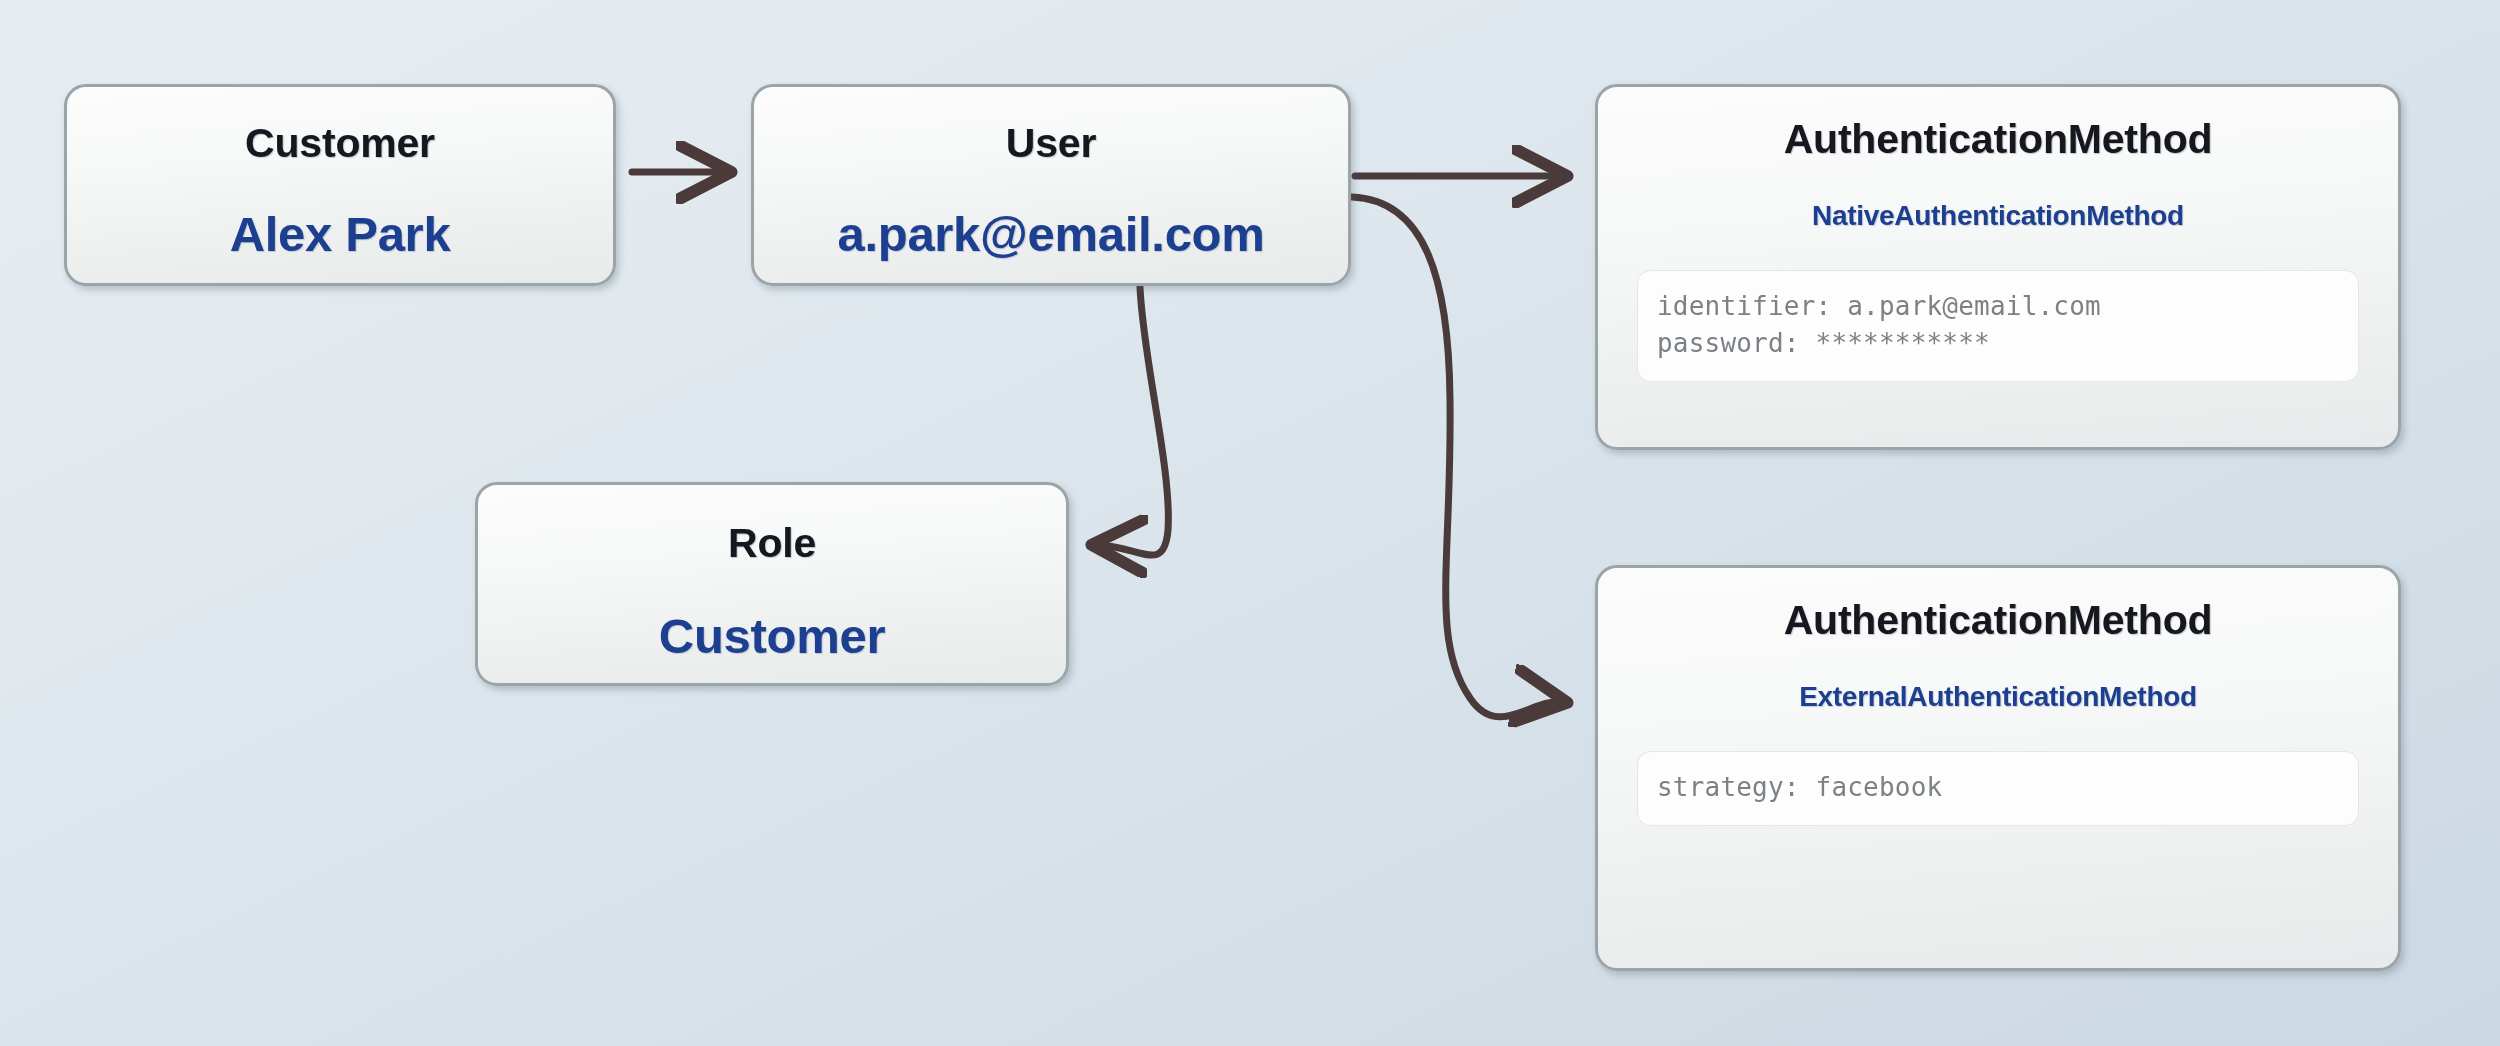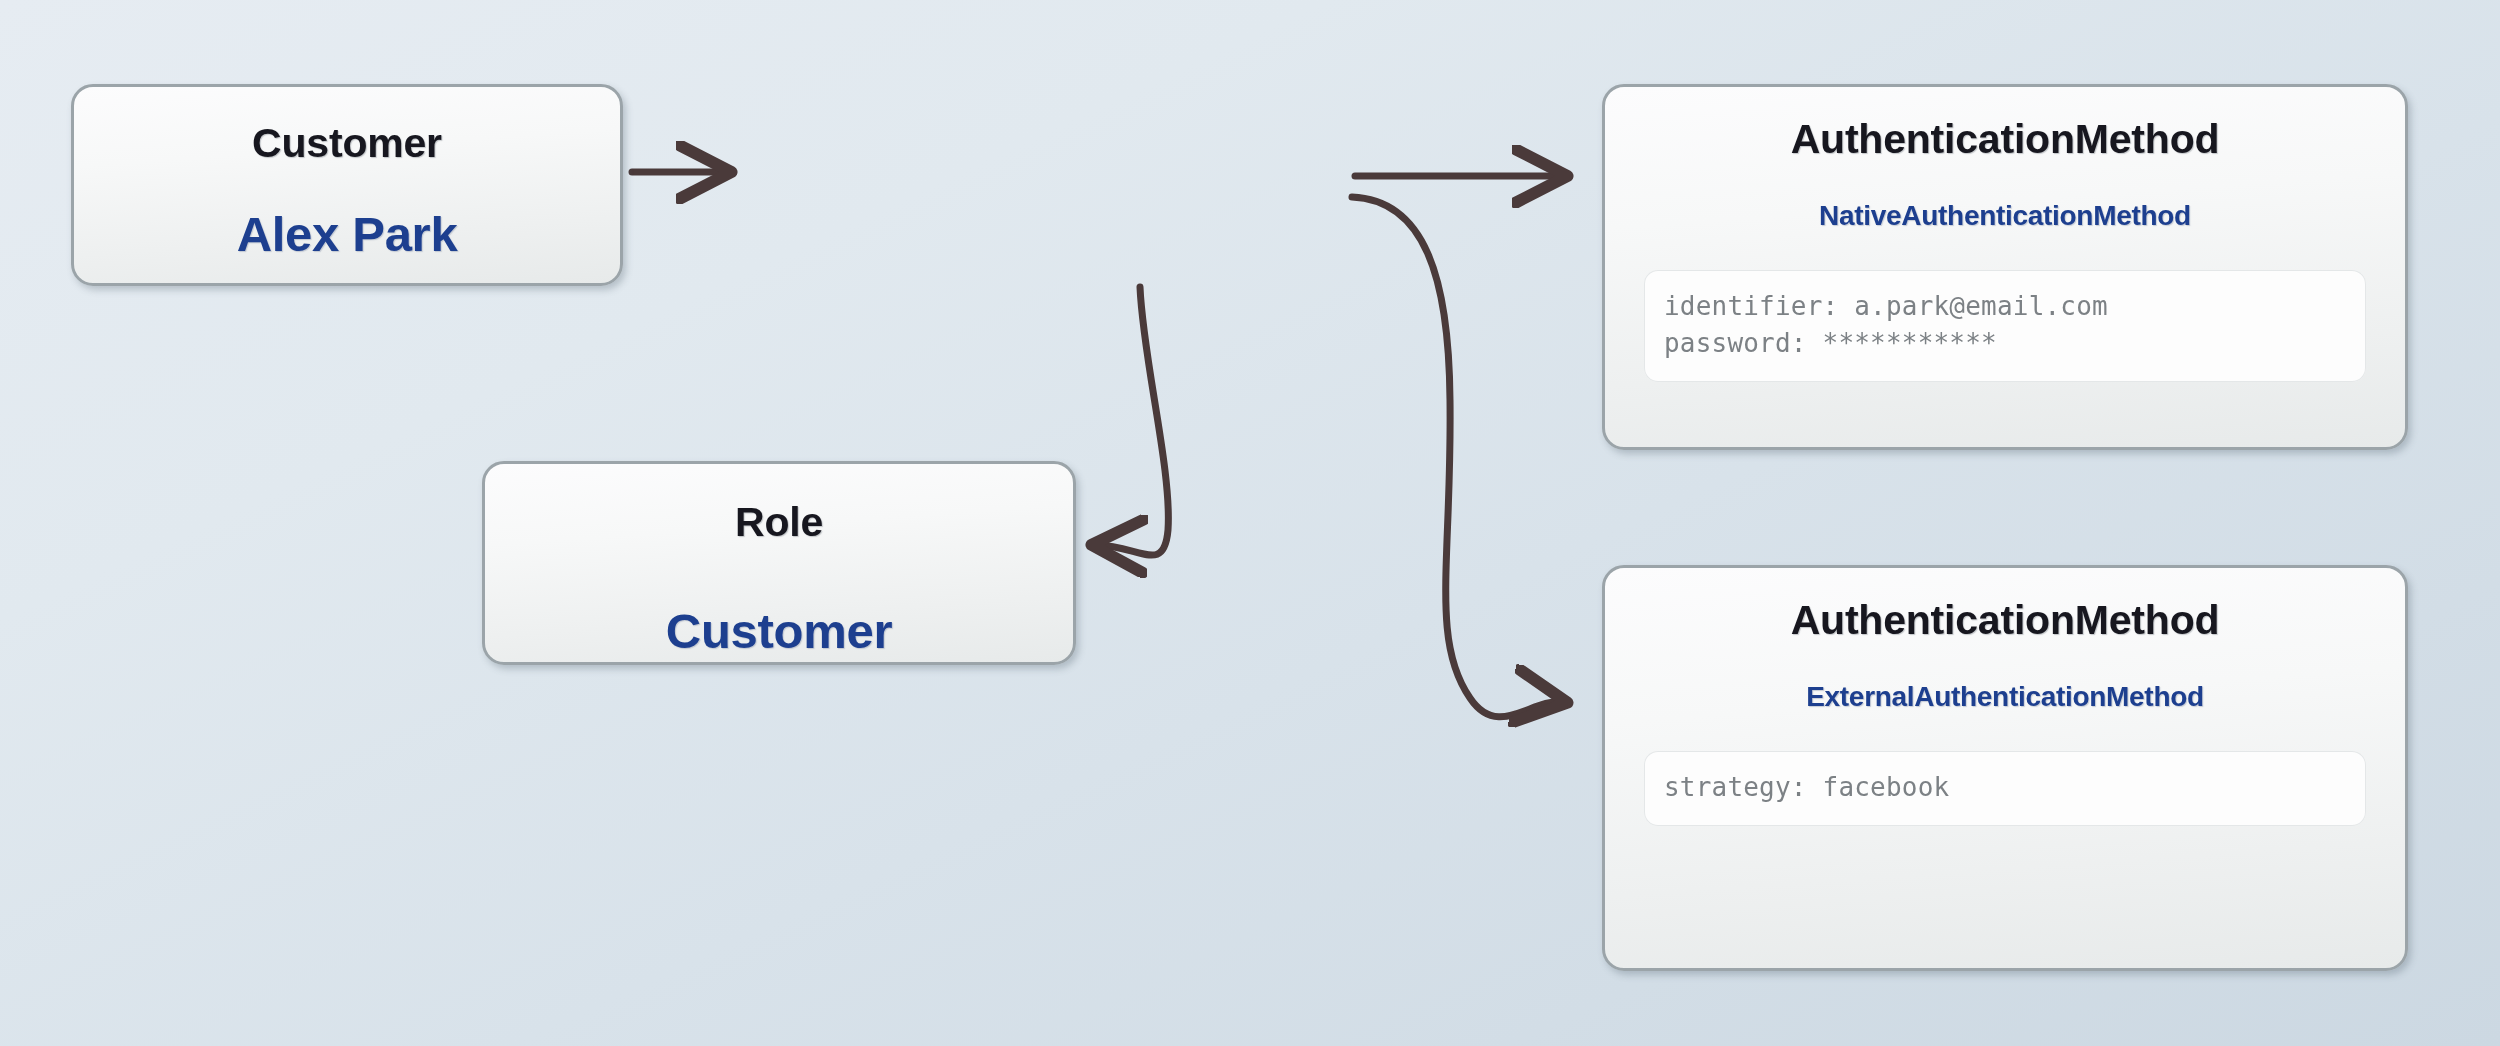--- a/index.html
+++ b/index.html
@@ -21,21 +21,20 @@
     position: absolute;
     box-sizing: border-box;
     border: 3px solid #9ba4a9;
     border-radius: 22px;
     background: linear-gradient(176deg, #fcfcfd 0%, #f7f8f8 34%, #eef0f0 72%, #e7eaea 100%);
     box-shadow: 3px 4px 7px rgba(80, 95, 110, 0.30);
     display: flex;
     flex-direction: column;
     align-items: center;
     z-index: 3;
-    margin-left: 7px;
   }
   .node .title {
     font-weight: bold;
     color: #17171f;
     text-shadow: 1px 1px 1px rgba(150,155,160,0.55);
     letter-spacing: -0.2px;
     white-space: nowrap;
   }
   .node .subtitle {
     font-weight: bold;
@@ -50,21 +49,21 @@
   .node-simple .subtitle { font-size: 49px; line-height: 1; }
 
   #node-customer { left: 64px;  top: 84px;  width: 552px; height: 202px; }
   #node-customer .title    { margin-top: 36px; }
   #node-customer .subtitle { margin-top: 46px; }
 
   #node-user { left: 751px;  top: 84px;  width: 600px; height: 202px; }
   #node-user .title    { margin-top: 36px; }
   #node-user .subtitle { margin-top: 46px; }
 
-  #node-role { left: 475px;  top: 461px; width: 594px; height: 204px; gap: 16px; }
+  #node-role { left: 475px;  top: 482px; width: 594px; height: 204px; }
   #node-role .title    { margin-top: 38px; }
   #node-role .subtitle { margin-top: 48px; }
 
   
   .node-auth { left: 1595px; width: 806px; align-items: center; }
   .node-auth .title    { font-size: 41px; line-height: 1; margin-top: 32px; }
   .node-auth .subtitle { font-size: 28px; line-height: 1; margin-top: 42px; }
   .detail-panel {
     box-sizing: border-box;
     width: 722px;
@@ -119,20 +118,24 @@
              C 1424 200, 1449 276, 1450 400
              C 1452 560, 1430 640, 1470 698
              C 1498 740, 1532 698, 1562 702" fill="none" stroke="#4a3a3a" stroke-width="7" stroke-linecap="round" marker-end="url(#arrowhead)"></path>
   </svg>
 
   <div class="node node-simple" id="node-customer">
     <div class="title">Customer</div>
     <div class="subtitle">Alex Park</div>
   </div>
 
+  <div class="node node-simple" id="node-user">
+    <div class="title">User</div>
+    <div class="subtitle">a.park@email.com</div>
+  </div>
 
   <div class="node node-simple" id="node-role">
     <div class="title">Role</div>
     <div class="subtitle">Customer</div>
   </div>
 
   <div class="node node-auth" id="node-auth-native">
     <div class="title">AuthenticationMethod</div>
     <div class="subtitle">NativeAuthenticationMethod</div>
     <div class="detail-panel">

